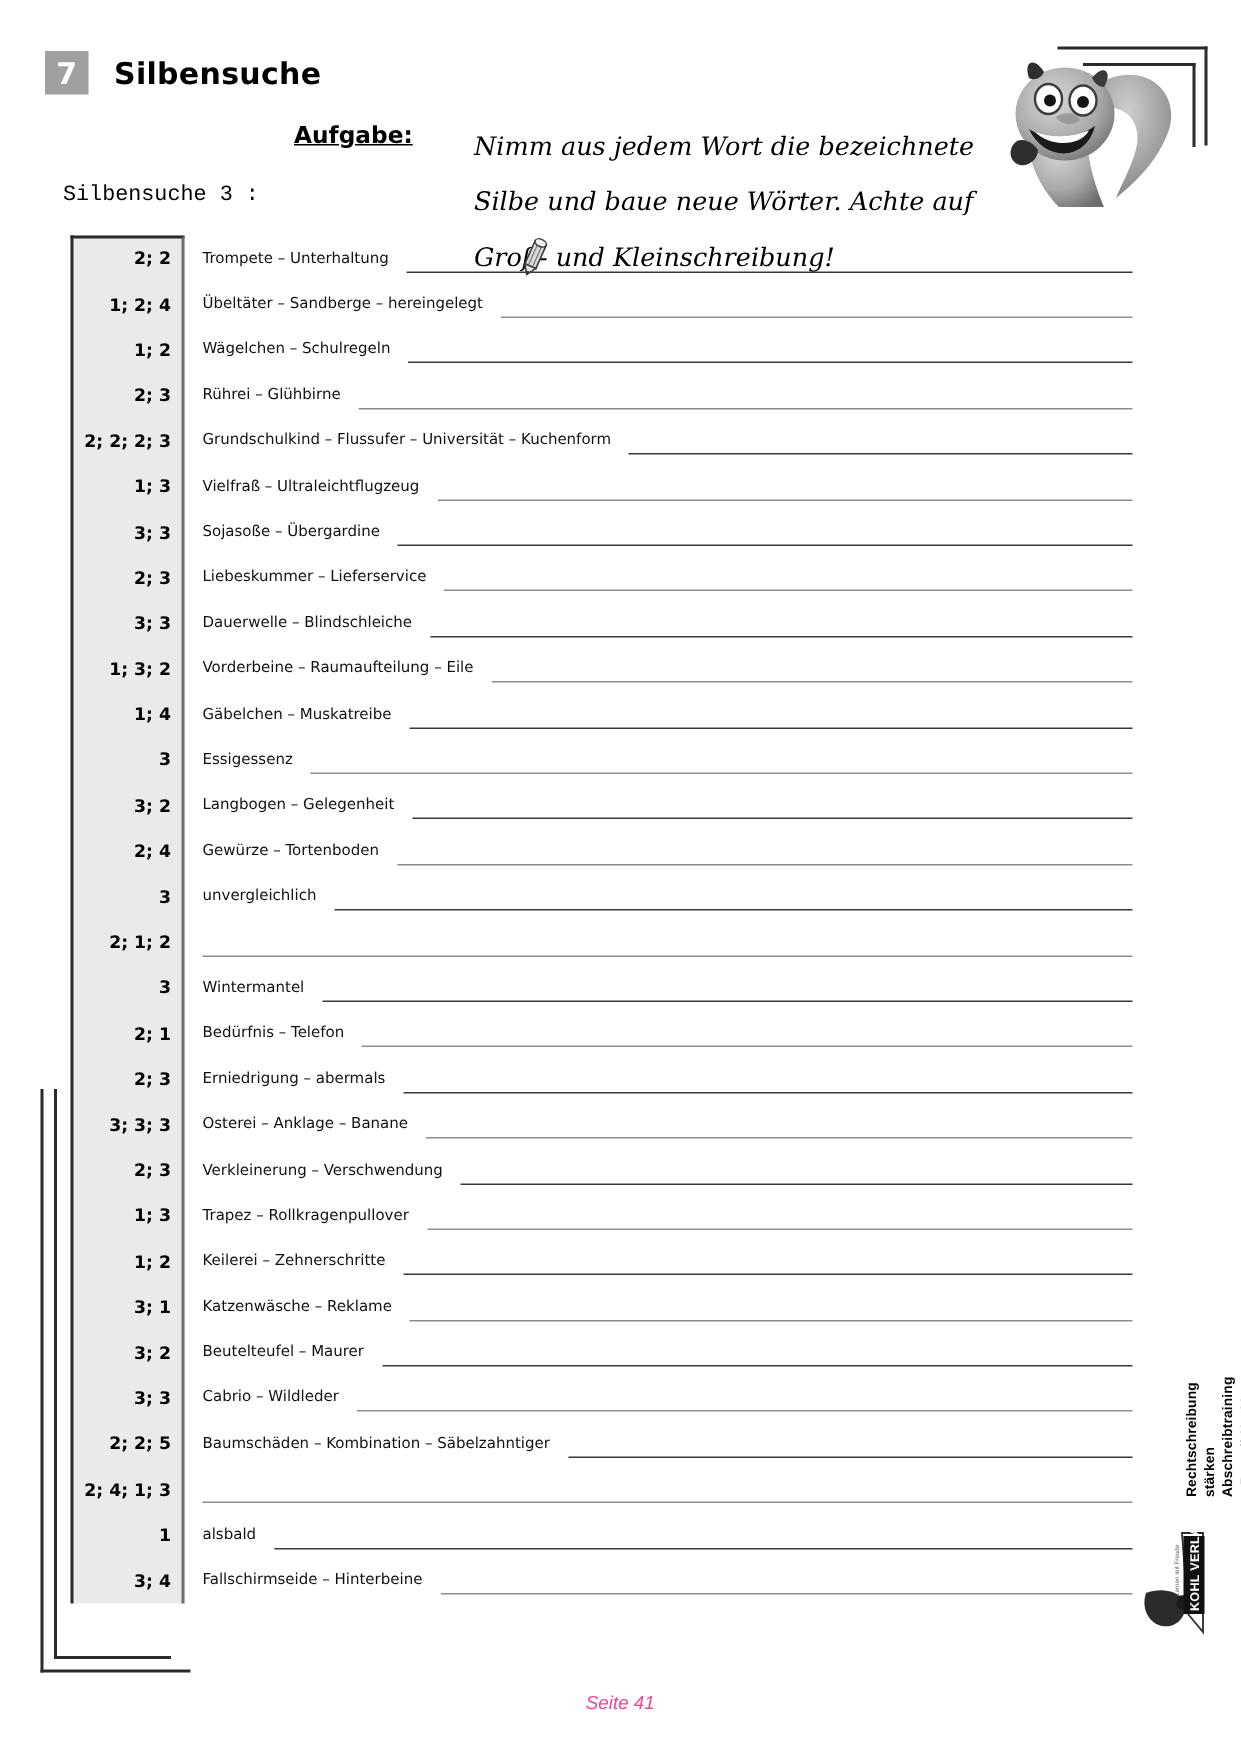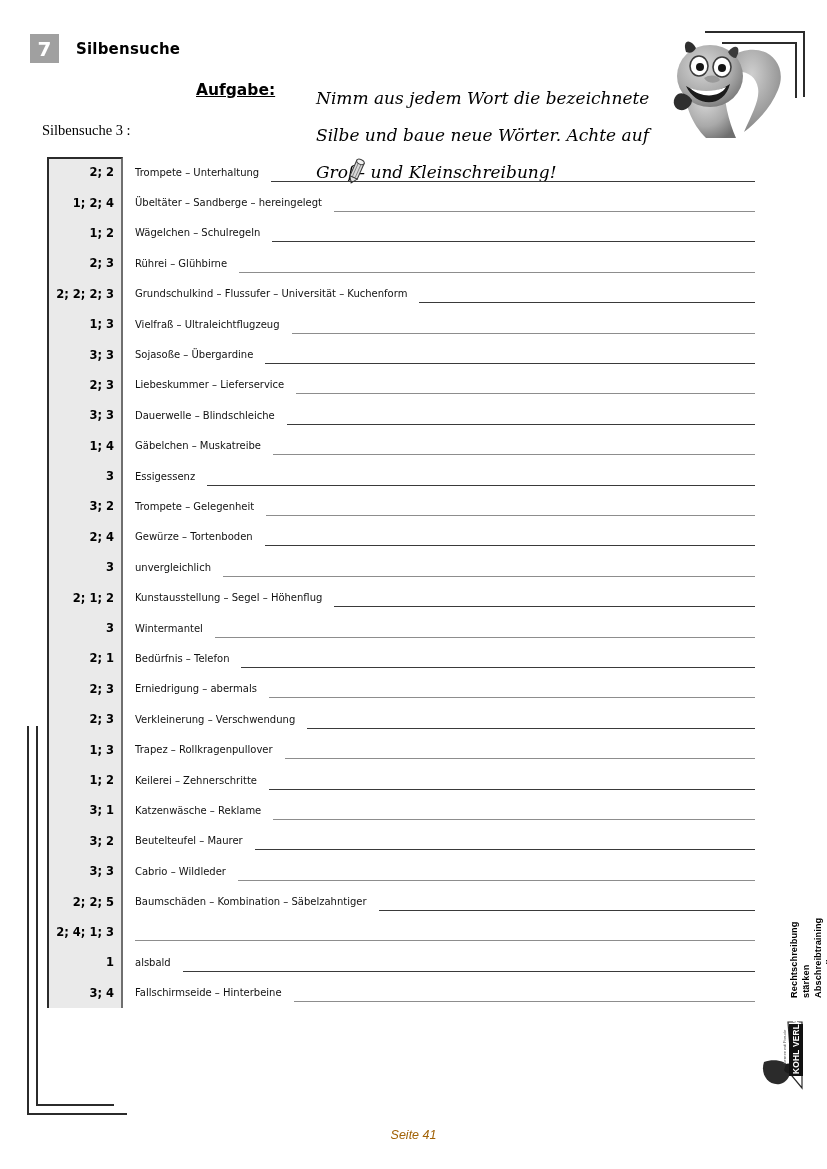--- a/index.html
+++ b/index.html
@@ -51,21 +51,21 @@
     font-family: "DejaVu Sans", sans-serif;
     font-size: 20px;
     font-weight: bold;
     display: flex;
     align-items: center;
     justify-content: center;
     line-height: 1;
   }
   #page-title {
     font-family: "DejaVu Sans", sans-serif;
-    font-size: 15px;
+    font-size: 20px;
     font-weight: bold;
     letter-spacing: .2px;
     white-space: nowrap;
   }
 
   
   #instruction-block {
     position: absolute;
     left: 196px;
     top: 80px;
@@ -88,21 +88,21 @@
     line-height: 37px;
     white-space: pre-line;
     width: 350px;
   }
 
   
   #list-heading {
     position: absolute;
     left: 42px;
     top: 122px;
-    font-family: Liberation Serif, serif;
+    font-family: Liberation Mono, monospace;
     font-size: 14.5px;
     white-space: nowrap;
   }
 
   
   #exercise-table {
     position: absolute;
     left: 47px;
     top: 157px;
     width: 710px;
@@ -247,21 +247,21 @@
   
   #page-footer {
     position: absolute;
     left: 0;
     top: 1128px;
     width: 827px;
     text-align: center;
     font-family: "Liberation Sans", sans-serif;
     font-style: italic;
     font-size: 12.5px;
-    color: #a16207;
+    color: #ec4899;
   }
 </style>
 </head>
 <body>
 
 <div id="page">
 
   <div class="frame-line" id="frame-top-outer"></div>
   <div class="frame-line" id="frame-top-inner"></div>
   <div class="frame-line" id="frame-right-outer"></div>
@@ -375,62 +375,71 @@
         <div class="row-numbers">2; 3</div>
         <div class="row-words">Liebeskummer – Lieferservice</div>
         <div class="row-answer-line"></div>
       </div>
       <div class="exercise-row">
         <div class="row-numbers">3; 3</div>
         <div class="row-words">Dauerwelle – Blindschleiche</div>
         <div class="row-answer-line"></div>
       </div>
       <div class="exercise-row">
+        <div class="row-numbers">1; 3; 2</div>
+        <div class="row-words">Vorderbeine – Raumaufteilung – Eile</div>
+        <div class="row-answer-line"></div>
+      </div>
+      <div class="exercise-row">
         <div class="row-numbers">1; 4</div>
         <div class="row-words">Gäbelchen – Muskatreibe</div>
         <div class="row-answer-line"></div>
       </div>
       <div class="exercise-row">
         <div class="row-numbers">3</div>
         <div class="row-words">Essigessenz</div>
         <div class="row-answer-line"></div>
       </div>
       <div class="exercise-row">
         <div class="row-numbers">3; 2</div>
-        <div class="row-words">Trompete – Gelegenheit</div>
+        <div class="row-words">Langbogen – Gelegenheit</div>
         <div class="row-answer-line"></div>
       </div>
       <div class="exercise-row">
         <div class="row-numbers">2; 4</div>
         <div class="row-words">Gewürze – Tortenboden</div>
         <div class="row-answer-line"></div>
       </div>
       <div class="exercise-row">
         <div class="row-numbers">3</div>
         <div class="row-words">unvergleichlich</div>
         <div class="row-answer-line"></div>
       </div>
       <div class="exercise-row">
         <div class="row-numbers">2; 1; 2</div>
-        <div class="row-words">Kunstausstellung – Segel – Höhenflug</div>
         <div class="row-answer-line"></div>
       </div>
       <div class="exercise-row">
         <div class="row-numbers">3</div>
         <div class="row-words">Wintermantel</div>
         <div class="row-answer-line"></div>
       </div>
       <div class="exercise-row">
         <div class="row-numbers">2; 1</div>
         <div class="row-words">Bedürfnis – Telefon</div>
         <div class="row-answer-line"></div>
       </div>
       <div class="exercise-row">
         <div class="row-numbers">2; 3</div>
         <div class="row-words">Erniedrigung – abermals</div>
+        <div class="row-answer-line"></div>
+      </div>
+      <div class="exercise-row">
+        <div class="row-numbers">3; 3; 3</div>
+        <div class="row-words">Osterei – Anklage – Banane</div>
         <div class="row-answer-line"></div>
       </div>
       <div class="exercise-row">
         <div class="row-numbers">2; 3</div>
         <div class="row-words">Verkleinerung – Verschwendung</div>
         <div class="row-answer-line"></div>
       </div>
       <div class="exercise-row">
         <div class="row-numbers">1; 3</div>
         <div class="row-words">Trapez – Rollkragenpullover</div>

